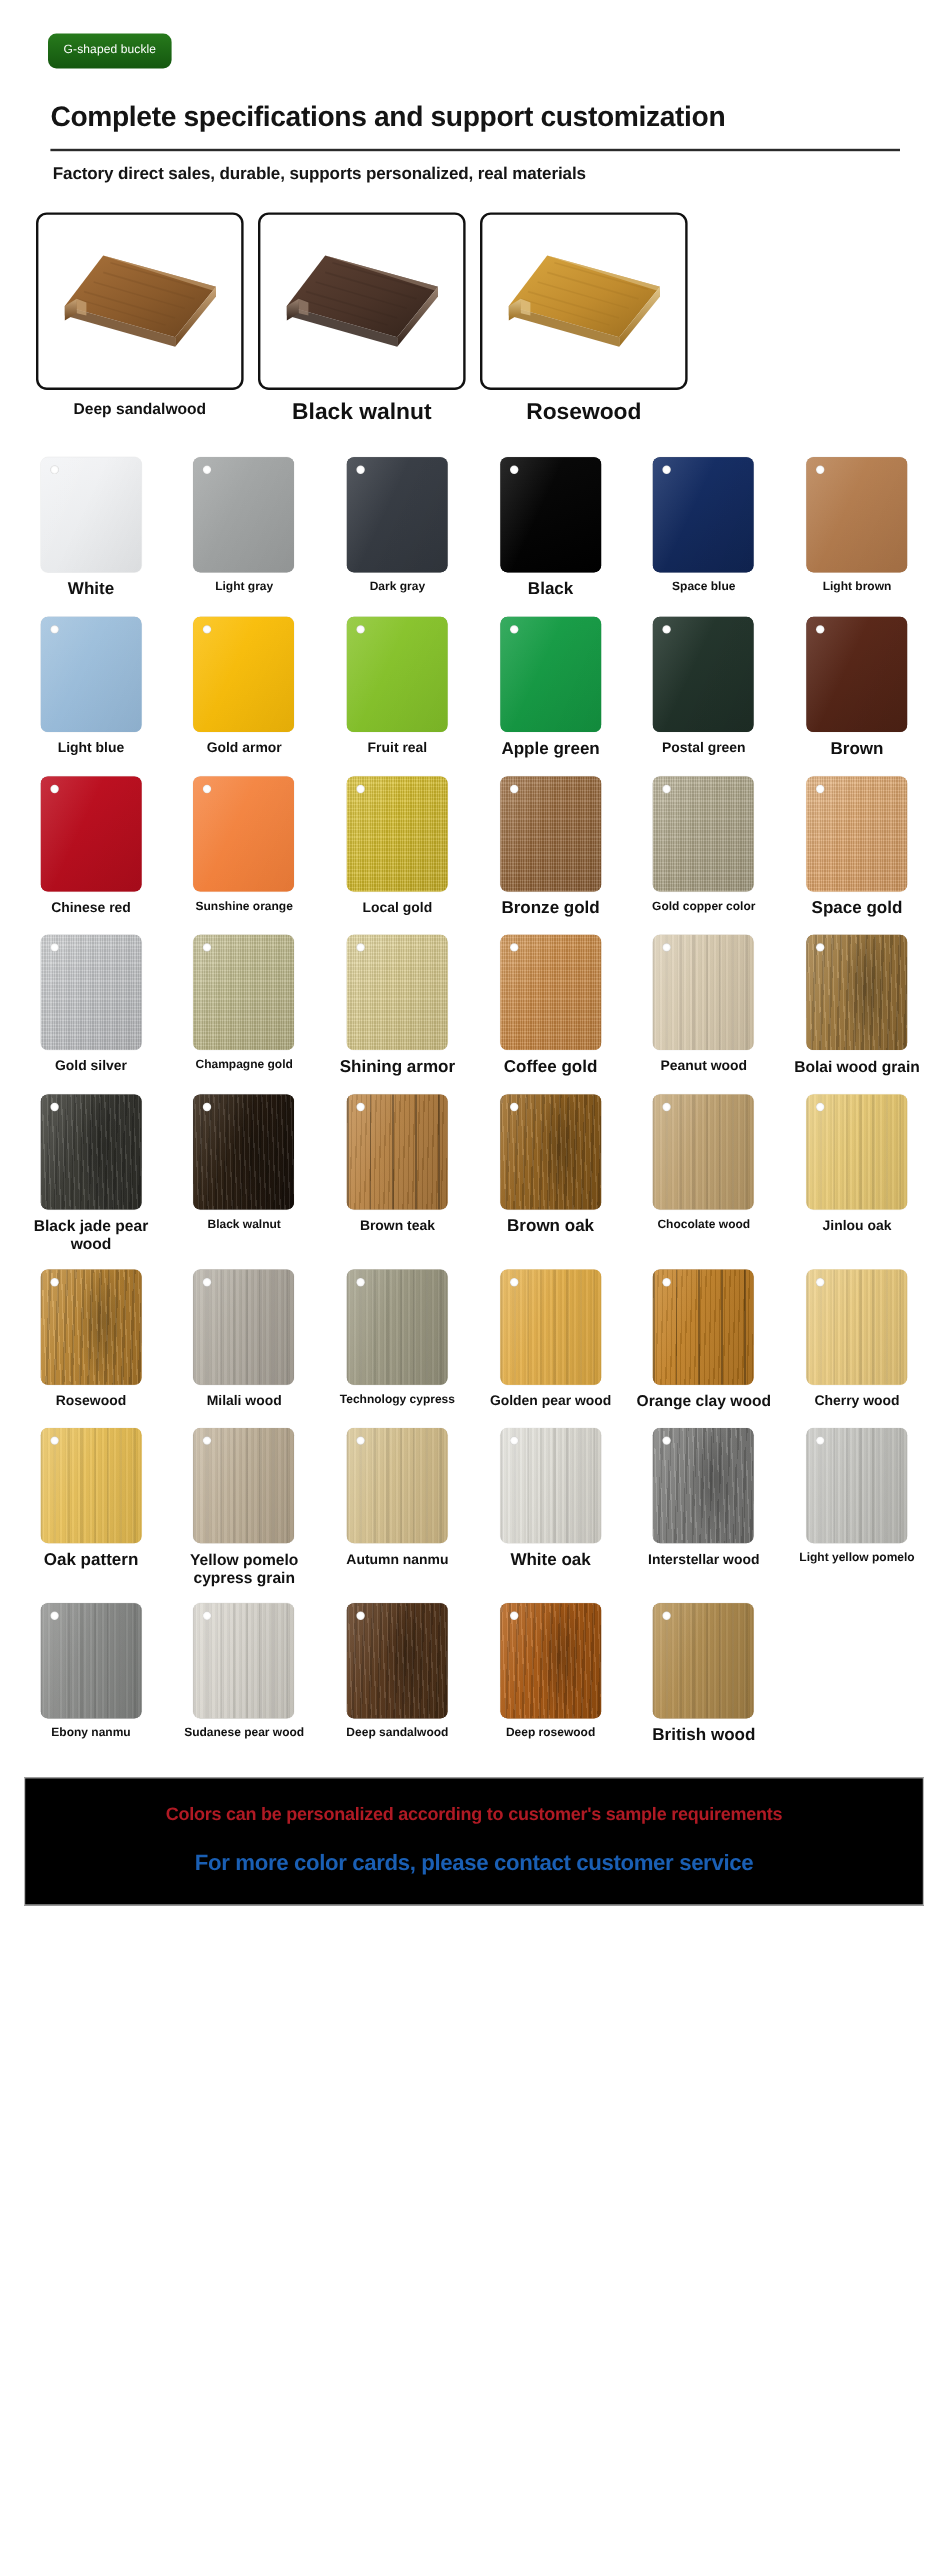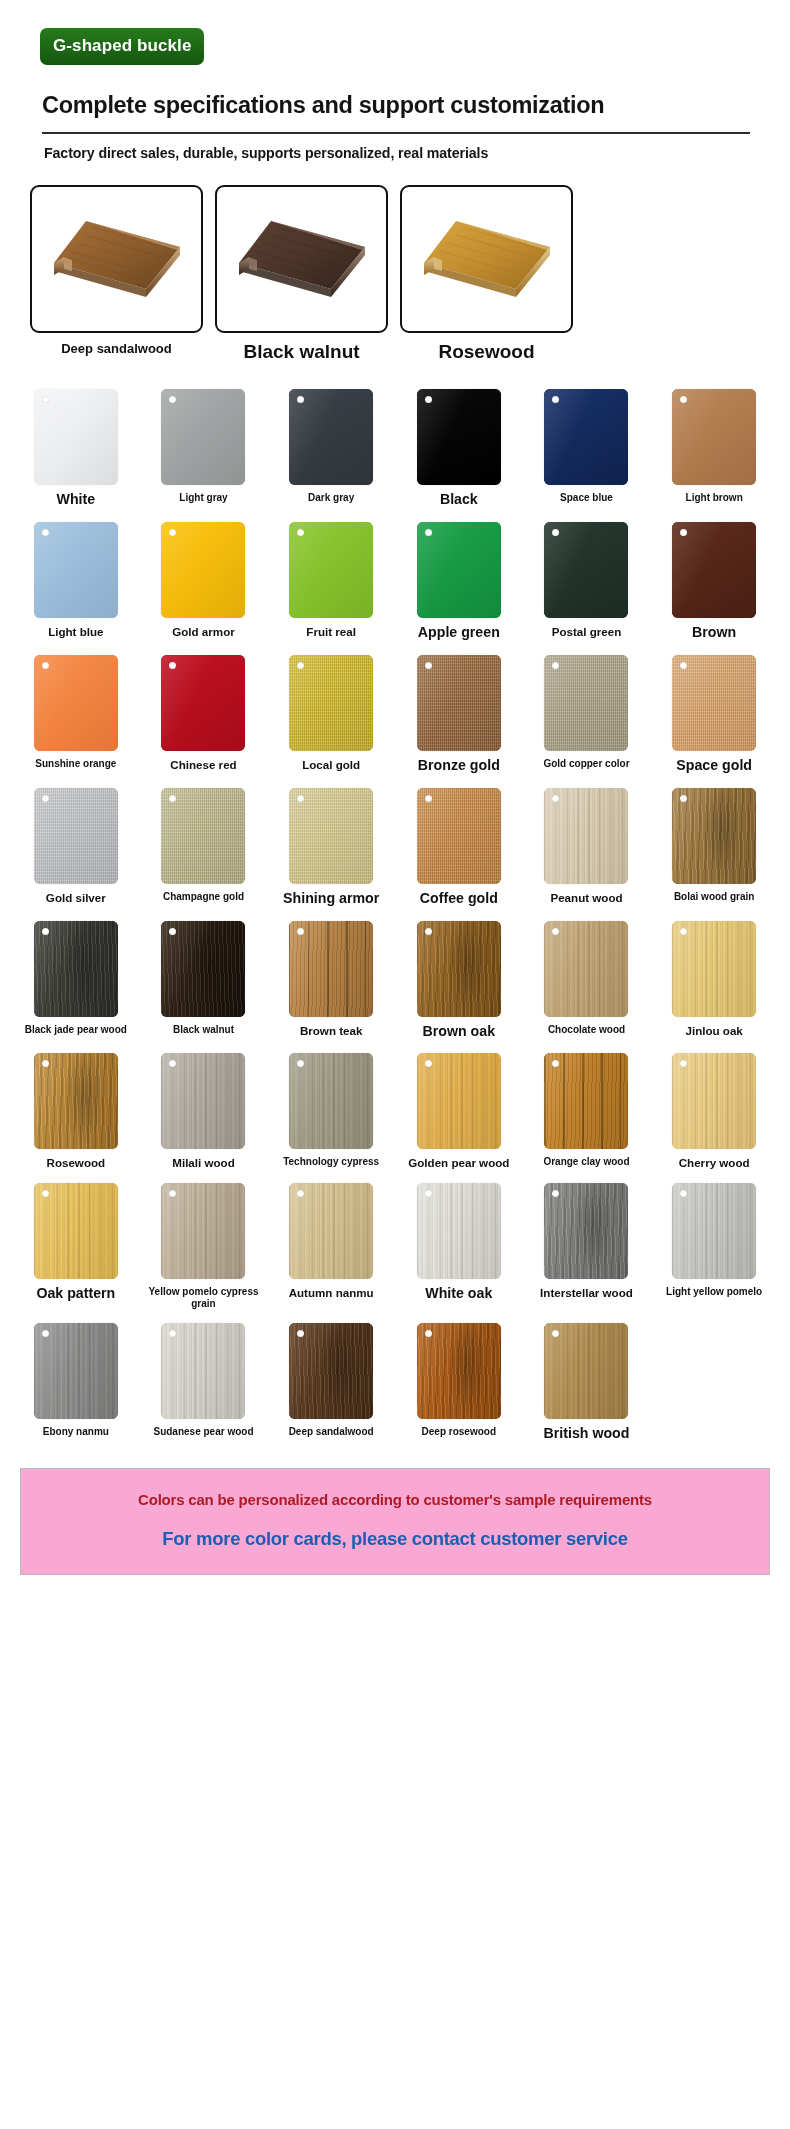--- a/index.html
+++ b/index.html
@@ -11,22 +11,22 @@
   }
   .page { width: 790px; min-height: 2129px; position: relative; background:#fff; }
 
   
   .badge-row { padding: 28px 0 0 40px; }
   .badge {
     display: inline-block;
     background: #1e6b16;
     background: linear-gradient(180deg,#277a1c 0%,#14570f 100%);
     color: #fff;
-    font-weight: bold;
-    font-size: 17px;
+    font-weight: normal;
+    font-size: 10px;
     line-height: 1.18;
     padding: 8px 13px 9px 13px;
     border-radius: 7px;
     letter-spacing: .1px;
   }
   .title {
     margin: 27px 0 0 42px;
     font-size: 23.5px;
     font-weight: bold;
     letter-spacing: -.3px;
@@ -113,32 +113,32 @@
     margin: 7px 0 14px 0;
     text-align: center;
     color: #111;
     font-weight: bold;
     line-height: 1.12;
     max-width: 125px;
     word-wrap: break-word;
   }
 
   
-  .lb-xs { font-size: 10px; }
+  .lb-xs { font-size: 13px; }
   .lb-s  { font-size: 10px; }
   .lb-m  { font-size: 11.6px; }
   .lb-l  { font-size: 14.2px; }
 
   
   .footer {
     margin: 12px 20px 0 20px;
     border: 1.5px solid #b9b9b9;
     padding: 22px 10px 24px 10px;
     text-align: center;
-    background: #f9a8d4;
+    background: #000000;
   }
   .footer-line1 {
     color: #b01a24;
     font-weight: bold;
     font-size: 15px;
     letter-spacing: -.2px;
   }
   .footer-line2 {
     margin-top: 20px;
     color: #1a5fb4;
@@ -353,34 +353,34 @@
       </div>
       <div class="cell">
         <div class="chip" style="background: rgb(76, 33, 20);">
           <div class="grain" style="background: linear-gradient(160deg, rgb(93, 42, 27) 0%, rgb(76, 33, 20) 100%);"></div>
           <div class="sheen"></div>
           <div class="hole"></div>
         </div>
         <div class="swatch-label lb-l">Brown</div>
       </div>
       <div class="cell">
+        <div class="chip" style="background: rgb(173, 12, 27);">
+          <div class="grain" style="background: linear-gradient(160deg, rgb(191, 17, 34) 0%, rgb(173, 12, 27) 100%);"></div>
+          <div class="sheen"></div>
+          <div class="hole"></div>
+        </div>
+        <div class="swatch-label lb-m">Chinese red</div>
+      </div>
+      <div class="cell">
         <div class="chip" style="background: rgb(239, 125, 56);">
           <div class="grain" style="background: linear-gradient(160deg, rgb(245, 138, 73) 0%, rgb(239, 125, 56) 100%);"></div>
           <div class="sheen"></div>
           <div class="hole"></div>
         </div>
         <div class="swatch-label lb-s">Sunshine orange</div>
-      </div>
-      <div class="cell">
-        <div class="chip" style="background: rgb(173, 12, 27);">
-          <div class="grain" style="background: linear-gradient(160deg, rgb(191, 17, 34) 0%, rgb(173, 12, 27) 100%);"></div>
-          <div class="sheen"></div>
-          <div class="hole"></div>
-        </div>
-        <div class="swatch-label lb-m">Chinese red</div>
       </div>
       <div class="cell">
         <div class="chip" style="background: rgb(203, 178, 37);">
           <div class="grain" style="background: repeating-linear-gradient(90deg, rgba(255, 255, 255, 0.14) 0px, rgba(255, 255, 255, 0.14) 1px, rgba(0, 0, 0, 0.07) 1px, rgba(0, 0, 0, 0.07) 2px), repeating-linear-gradient(0deg, rgba(255, 255, 255, 0.1) 0px, rgba(255, 255, 255, 0.1) 1px, rgba(0, 0, 0, 0.05) 1px, rgba(0, 0, 0, 0.05) 3px), linear-gradient(160deg, rgb(216, 192, 47) 0%, rgb(203, 178, 37) 100%);"></div>
           <div class="sheen"></div>
           <div class="hole"></div>
         </div>
         <div class="swatch-label lb-m">Local gold</div>
       </div>
       <div class="cell">

